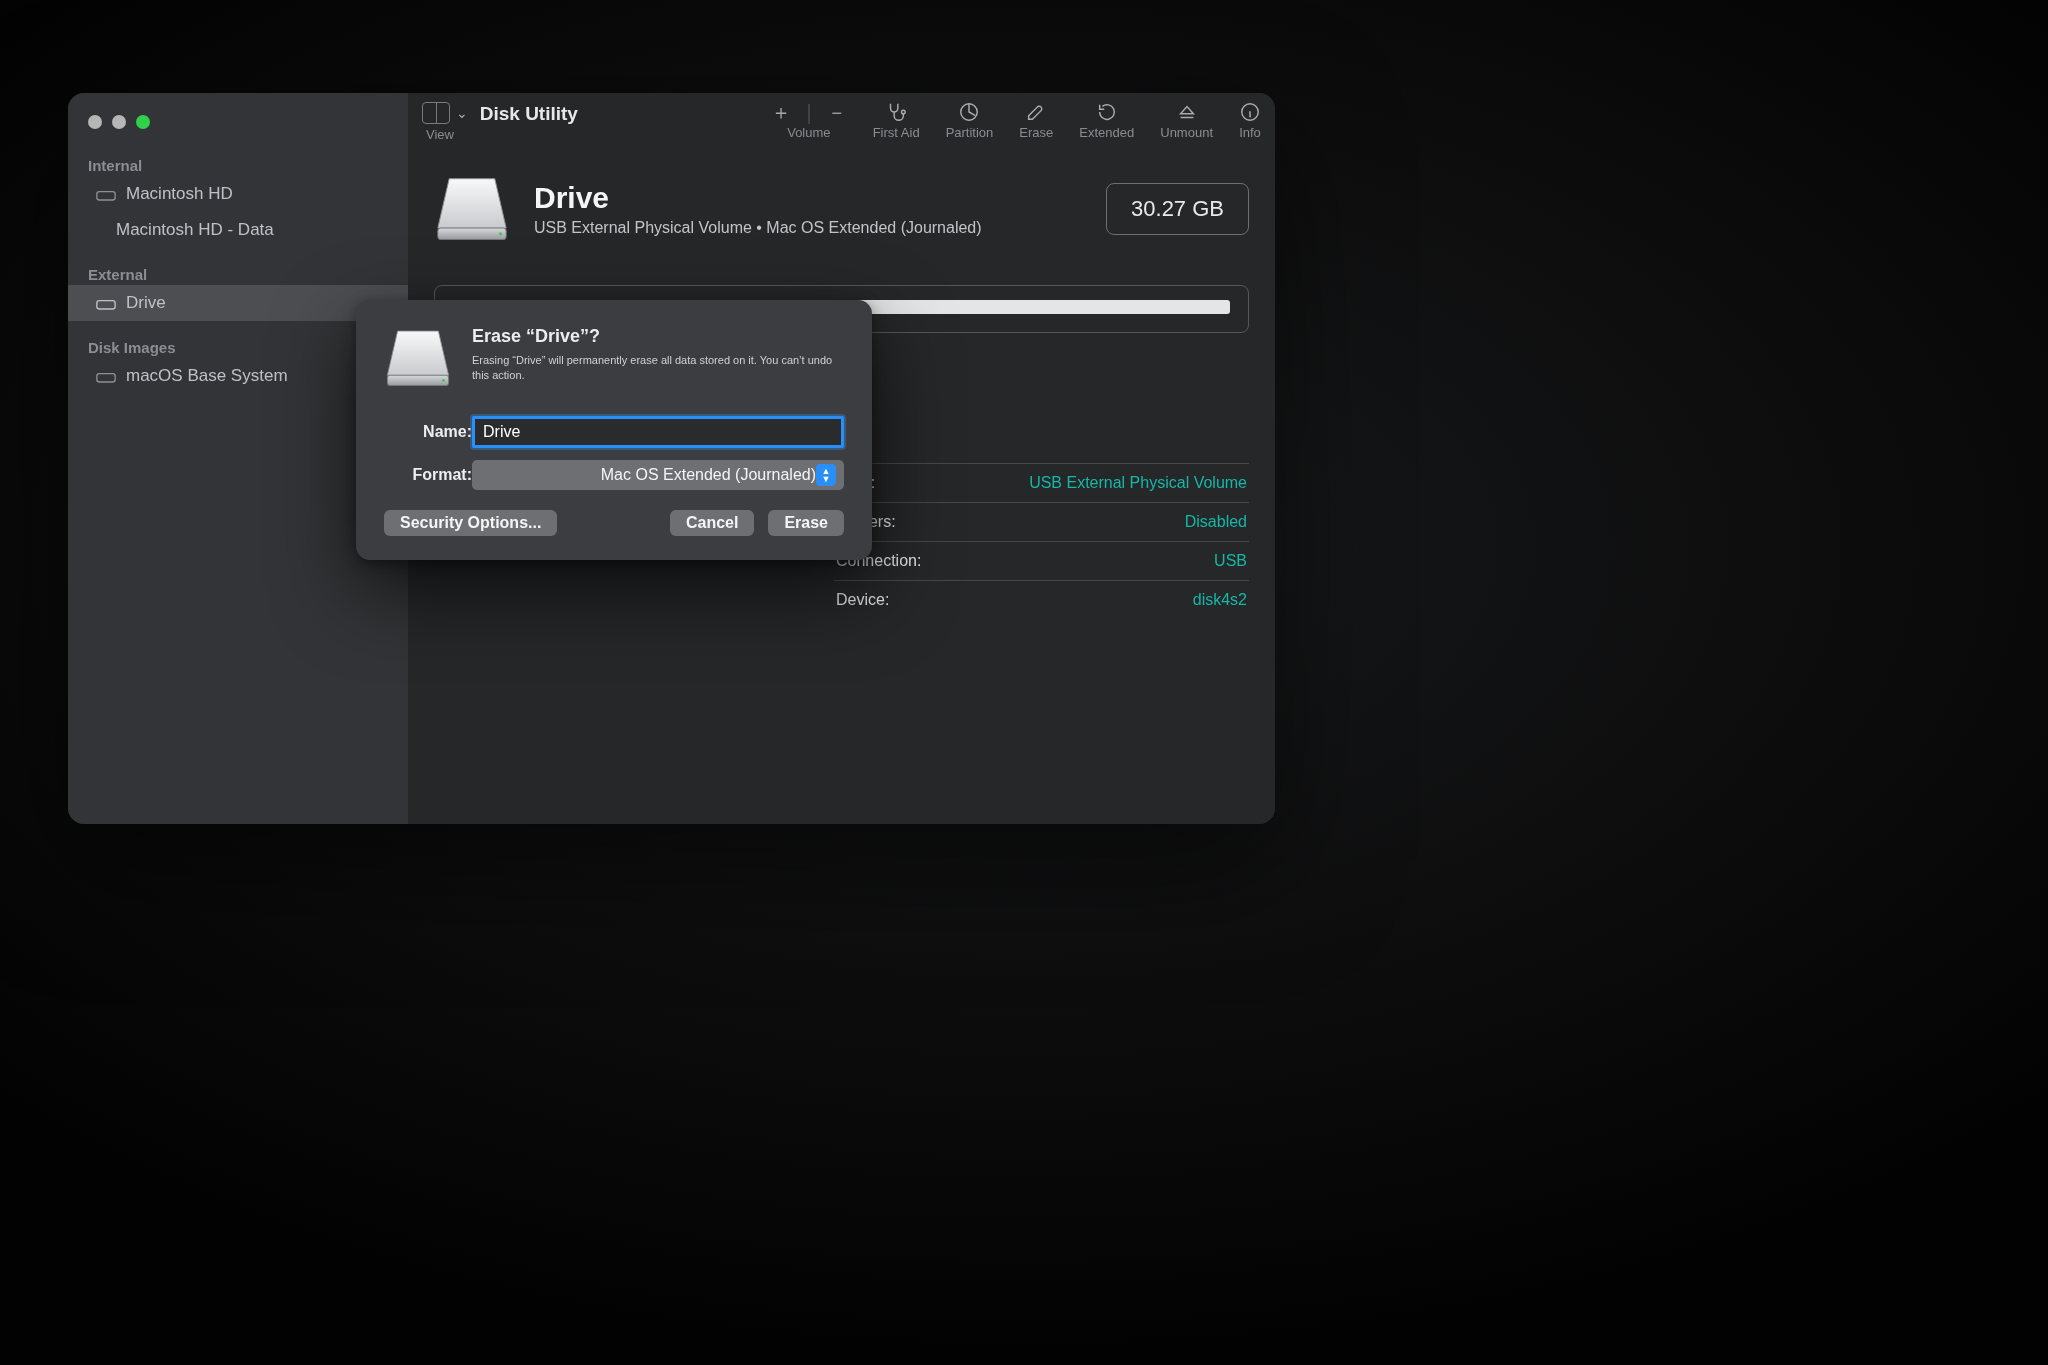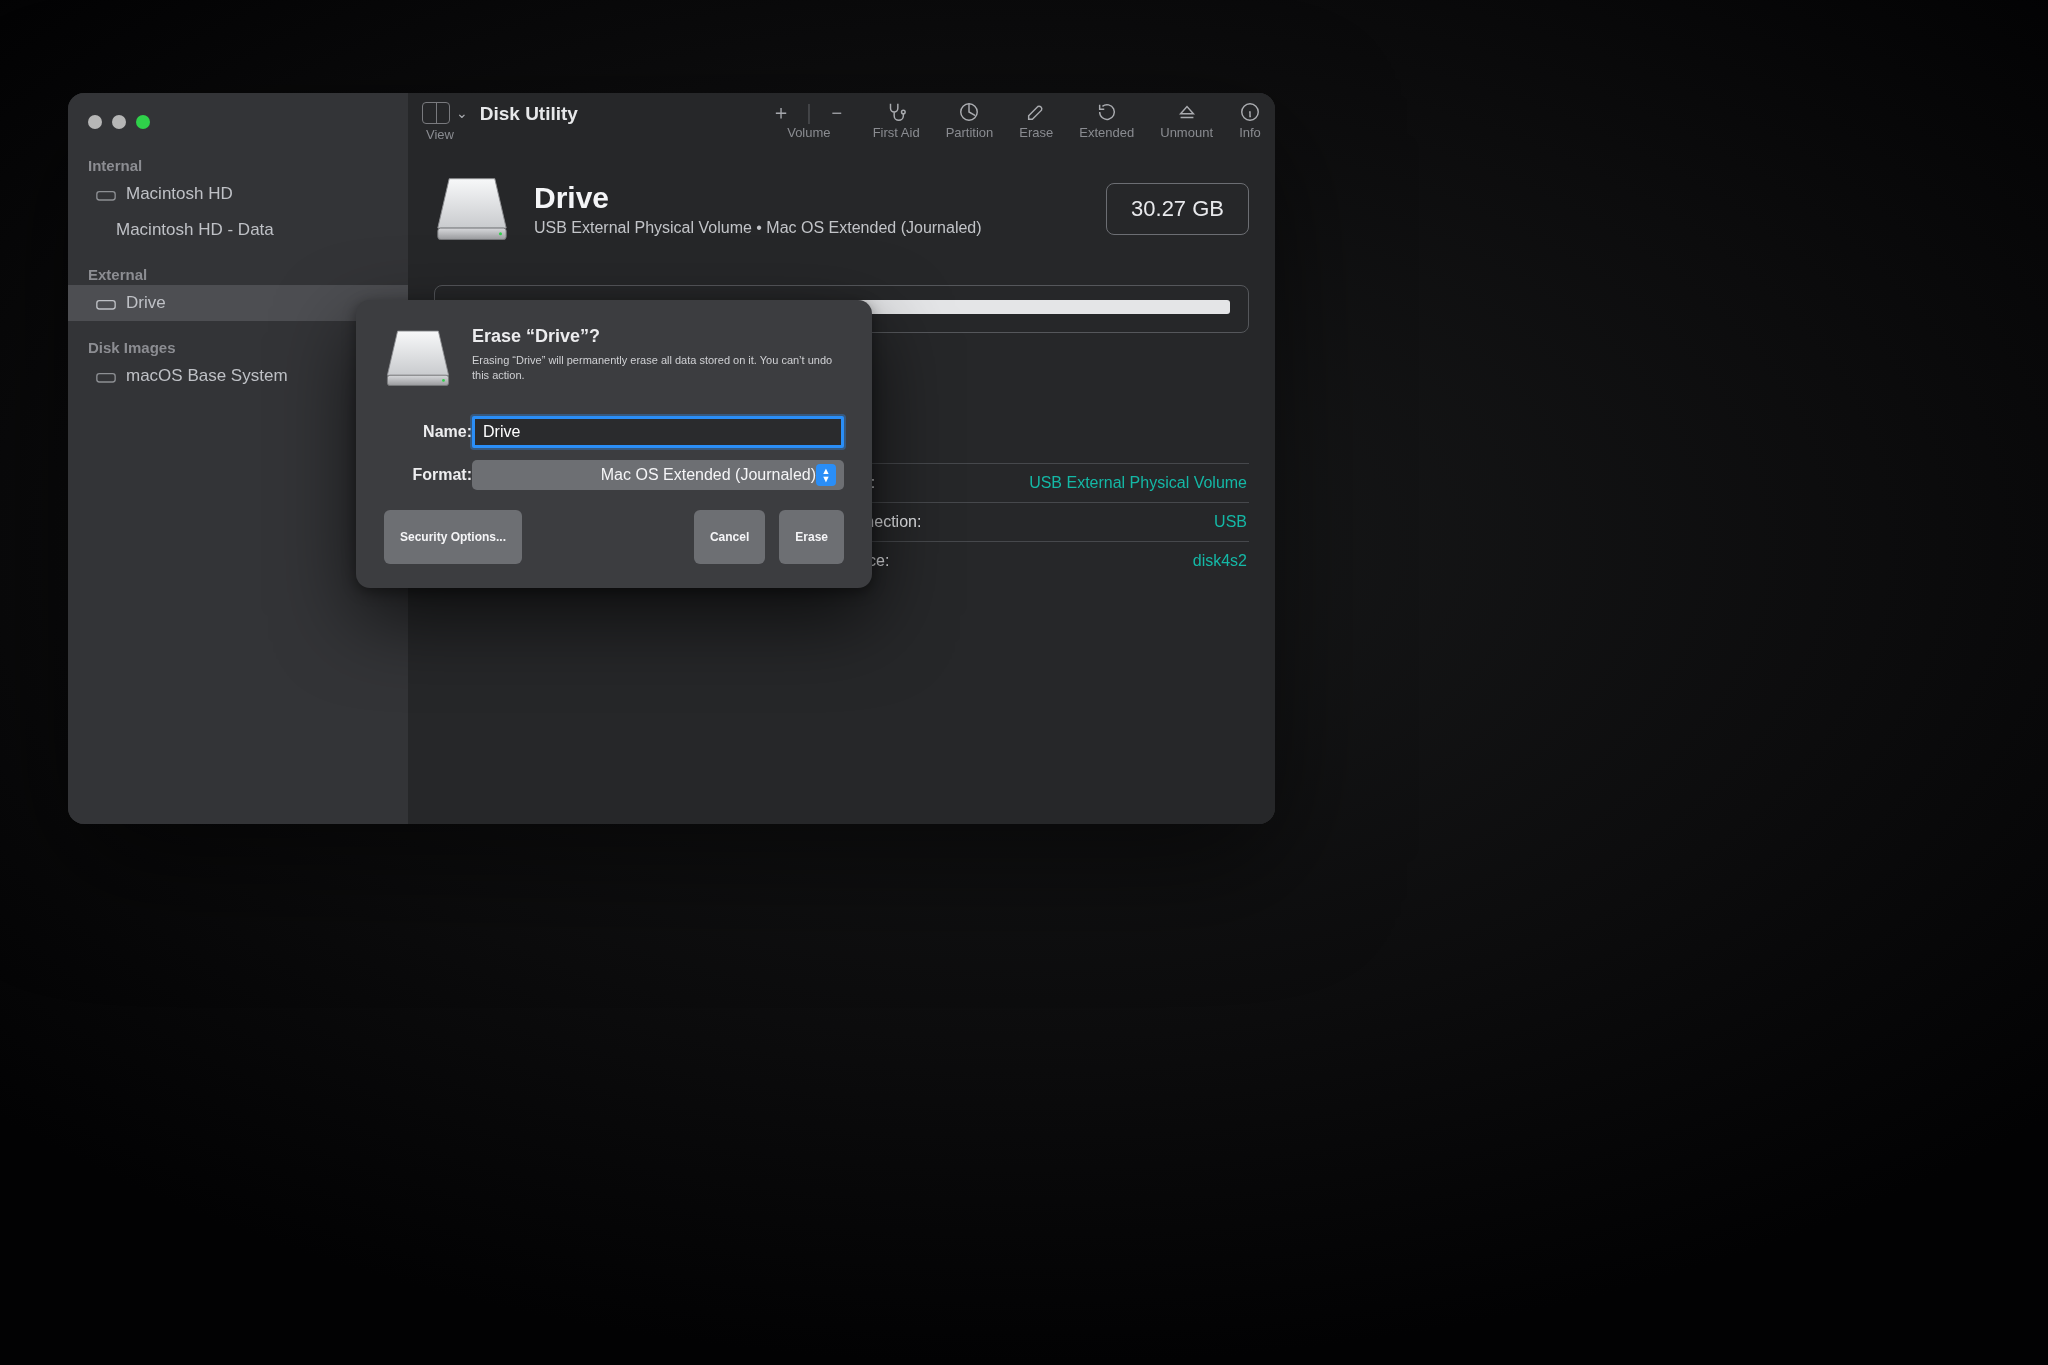--- a/index.html
+++ b/index.html
@@ -157,21 +157,21 @@
     display:flex;flex-direction:column;align-items:center;justify-content:center;gap:0;
     color:#fff;font-size:9px;line-height:8px;
   }
   .sheet .actions {
     display:flex; gap:14px; margin-top: 20px;
     align-items:center;
   }
   .btn {
     background:#6d6f73; color:#f5f5f7;
     border:none; border-radius:6px;
-    padding: 20px 16px; font-size:12px; font-weight:600;
+    padding: 4px 16px; font-size:16px; font-weight:600;
     cursor:pointer;
   }
   .actions .spacer { flex:1; }
 
   
   .disk-svg { display:block; }
 
 </style>
 </head>
 <body>
@@ -345,20 +345,24 @@
               <span class="k">Used:</span>
               <span class="v">115.2 MB</span>
             </div>
           </div>
         <div class="col" id="col-right">
             <div class="info-row">
               <span class="k">Type:</span>
               <span class="v">USB External Physical Volume</span>
             </div>
             <div class="info-row">
+              <span class="k">Owners:</span>
+              <span class="v">Disabled</span>
+            </div>
+            <div class="info-row">
               <span class="k">Connection:</span>
               <span class="v">USB</span>
             </div>
             <div class="info-row">
               <span class="k">Device:</span>
               <span class="v">disk4s2</span>
             </div>
           </div>
       </div>
 

